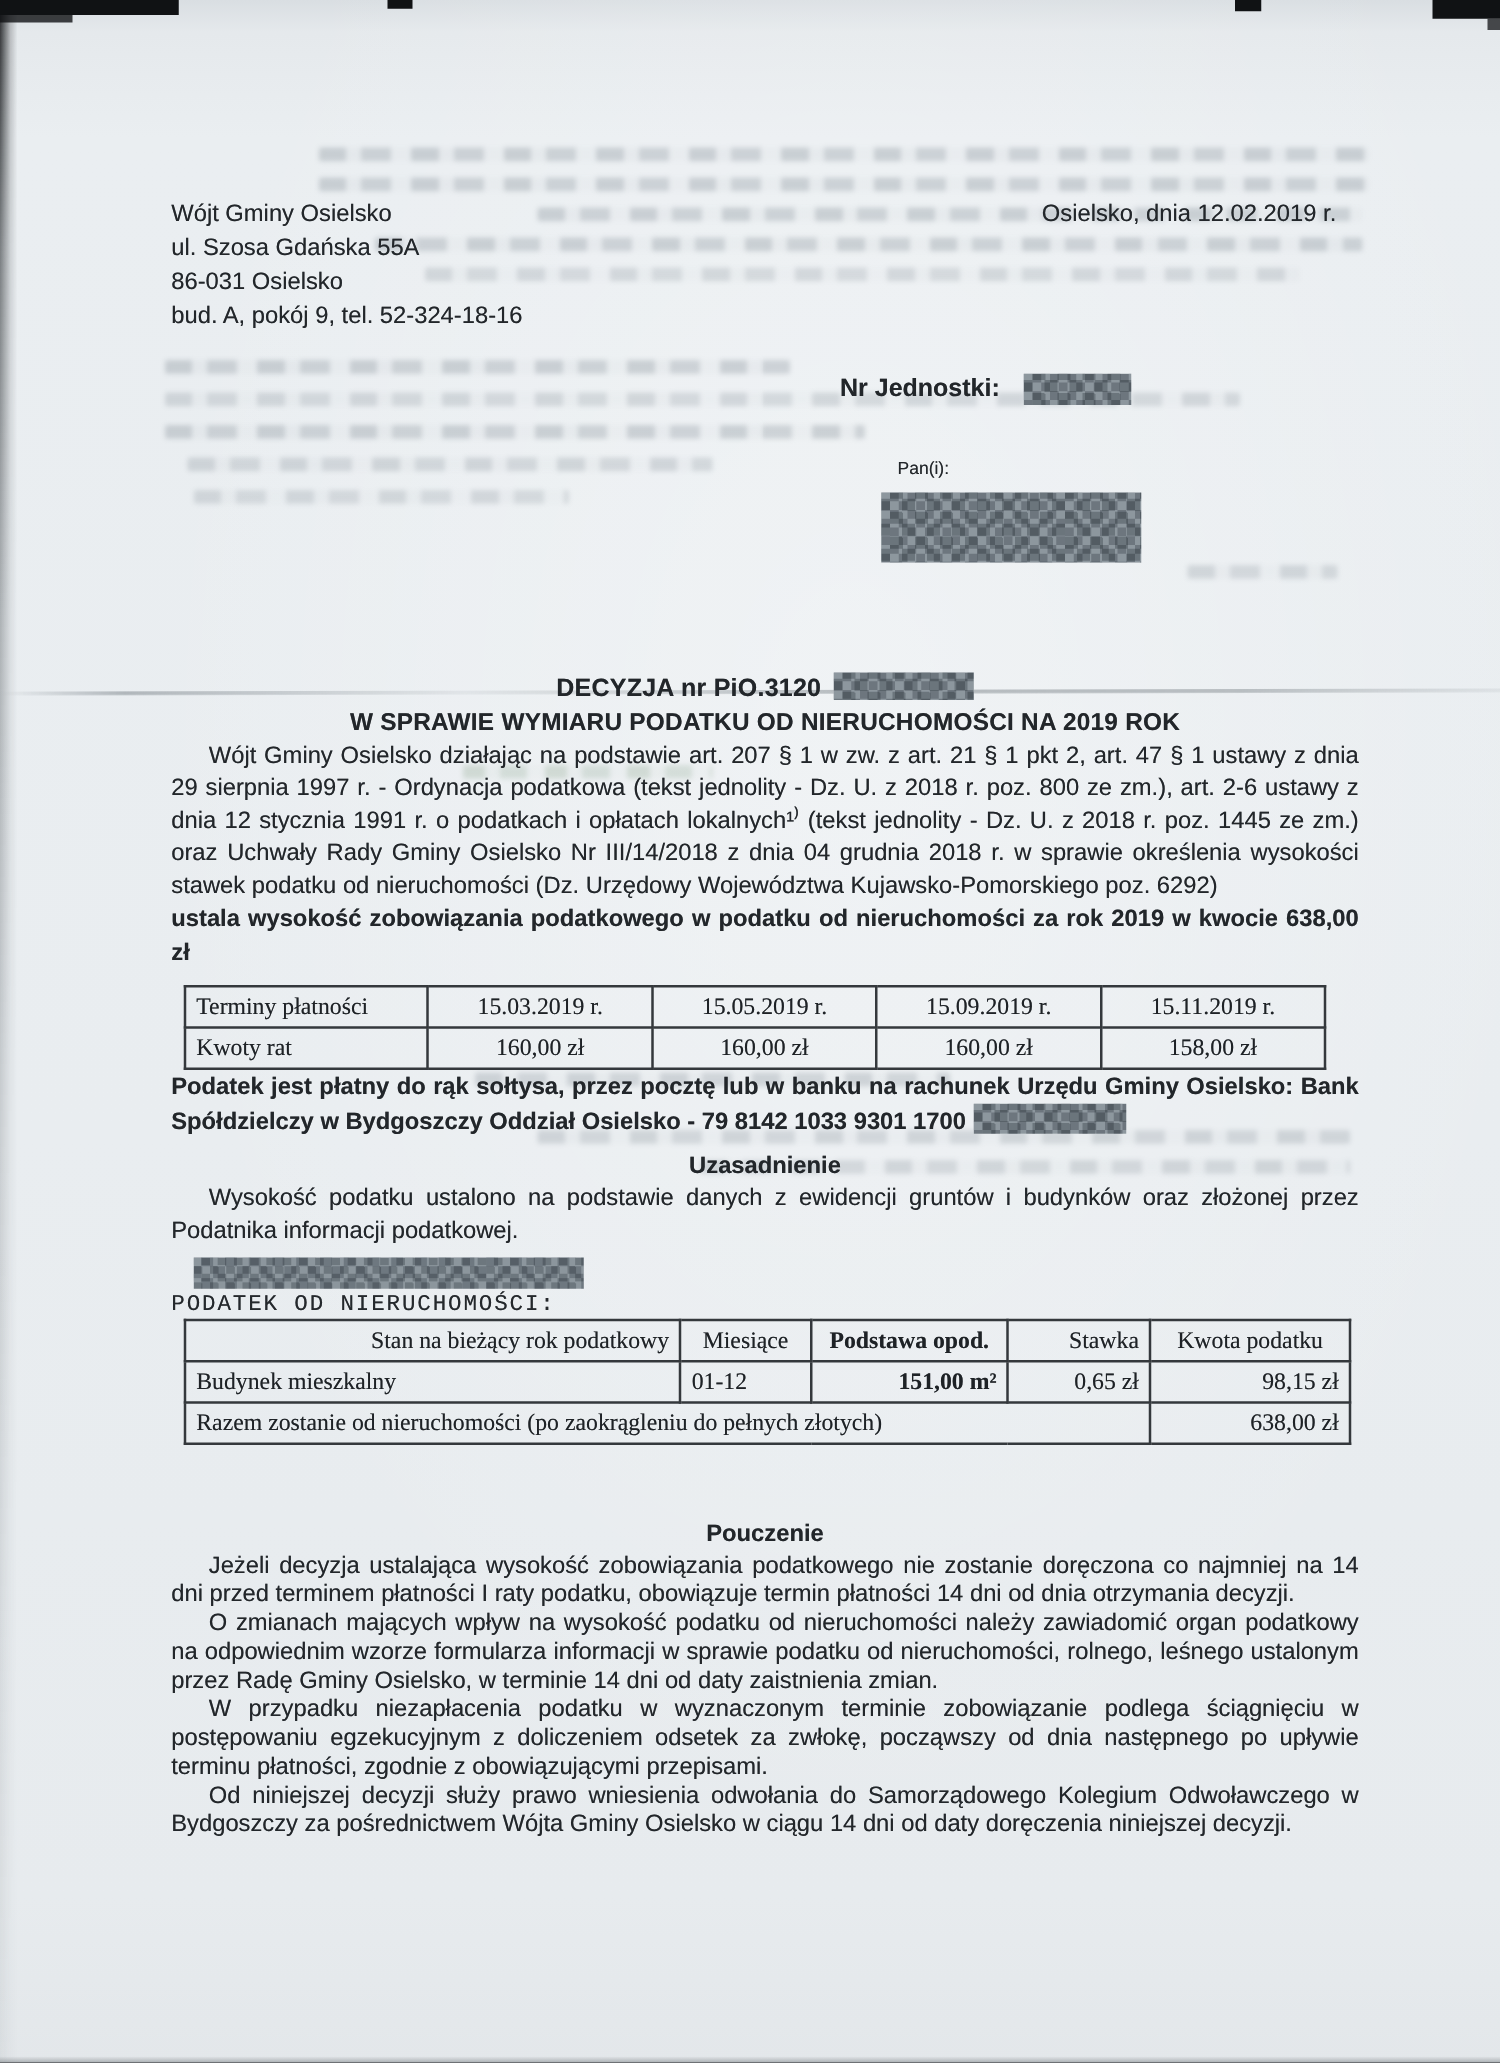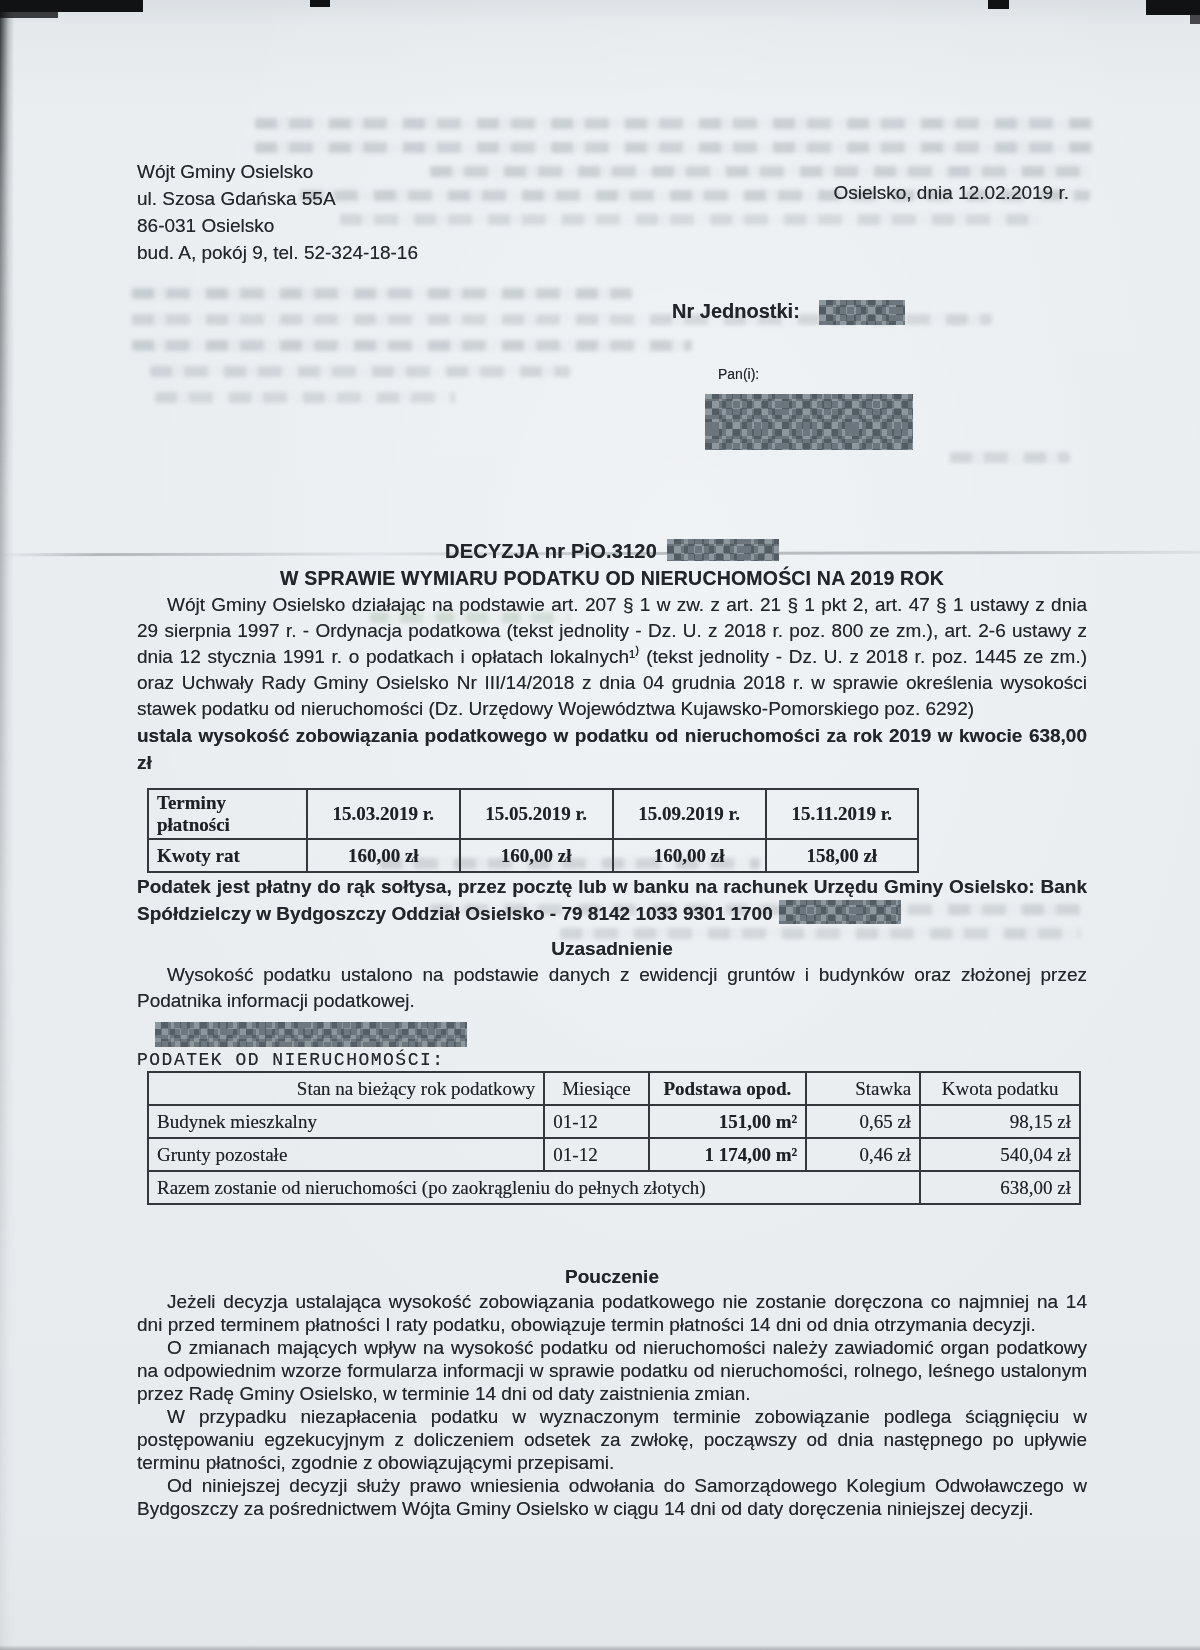--- a/index.html
+++ b/index.html
@@ -52,21 +52,21 @@
     filter:blur(0.4px);
   }
 
   
   .content { position:absolute; left:137px; top:0; width:950px;
     text-shadow:0 0 0.4px rgba(30,34,38,0.55); }
   .content p { margin:0; }
 
   .letterhead { margin-top:158px; height:108px; position:relative;
     font-size:19px; line-height:27px; }
-  .date { position:absolute; top:21px; right:18px; font-size:19px; }
+  .date { position:absolute; top:0; right:18px; font-size:19px; }
 
   .unit-row { margin:32px 0 0 535px; font-size:20px; font-weight:bold; line-height:27px; }
   .redact-unit { width:86px; height:25px; margin-left:14px; }
 
   .recipient-row { margin:36px 0 0 581px; font-size:14px; line-height:27px; }
   .redact-recipient { display:block; margin:6px 0 0 568px; width:208px; height:56px; }
 
   .title-block { margin-top:88px; text-align:center; font-weight:bold;
     font-size:20px; line-height:27px; letter-spacing:0.2px; }
   .redact-title { width:112px; height:22px; margin-left:10px; vertical-align:-3px; }
@@ -90,21 +90,21 @@
       repeating-conic-gradient(#9aa2a8 0% 25%, #c4cace 0% 50%) 6px 7px/19px 19px;
     background-blend-mode:multiply; filter:blur(0.5px); }
 
   .mono-label { margin-top:3px; font-family:"Liberation Mono", monospace;
     font-size:18px; letter-spacing:1.5px; color:#24282c; }
 
   table { border-collapse:collapse; font-family:"Liberation Serif", serif;
     font-size:19px; color:#1e2226; }
   td { border:2px solid #34383c; padding:2px 8px; height:27px; }
 
-  .t1 { margin:12px 0 0 10px; width:772px;font-weight:bold; }
+  .t1 { margin:12px 0 0 10px; width:914px; }
   .t1 .lbl { width:200px; text-align:left; }
   .t1 .val { text-align:center; width:178px; }
 
   .t2 { margin:1px 0 0 10px; width:934px; }
   .t2 .c1 { width:408px; text-align:left; }
   .t2 .c2 { width:88px; }
   .t2 .c3 { width:146px; text-align:right;font-weight:bold; }
   .t2 .c4 { width:100px; text-align:right; }
   .t2 .c5 { width:150px; text-align:right; }
   .t2 th { border:2px solid #34383c; font-weight:normal; padding:2px 8px; height:27px; }
@@ -221,27 +221,20 @@
           <th class="c5 h5">Kwota podatku</th>
         </tr>
         <tr>
           <td class="c1">Budynek mieszkalny</td>
           <td class="c2">01-12</td>
           <td class="c3">151,00 m²</td>
           <td class="c4">0,65 zł</td>
           <td class="c5">98,15 zł</td>
         </tr>
         <tr>
-          <td class="c1">Grunty pozostałe</td>
-          <td class="c2">01-12</td>
-          <td class="c3">1 174,00 m²</td>
-          <td class="c4">0,46 zł</td>
-          <td class="c5">540,04 zł</td>
-        </tr>
-        <tr>
           <td class="c1" colspan="4">Razem zostanie od nieruchomości (po zaokrągleniu do pełnych złotych)</td>
           <td class="c5">638,00 zł</td>
         </tr>
       </tbody>
     </table>
 
     <div class="center-head head-pouczenie">Pouczenie</div>
     <p class="pouczenie-par">Jeżeli decyzja ustalająca wysokość zobowiązania podatkowego nie zostanie doręczona co najmniej na 14 dni przed terminem płatności I raty podatku, obowiązuje termin płatności 14 dni od dnia otrzymania decyzji.</p>
     <p class="pouczenie-par">O zmianach mających wpływ na wysokość podatku od nieruchomości należy zawiadomić organ podatkowy na odpowiednim wzorze formularza informacji w sprawie podatku od nieruchomości, rolnego, leśnego ustalonym przez Radę Gminy Osielsko, w terminie 14 dni od daty zaistnienia zmian.</p>
     <p class="pouczenie-par">W przypadku niezapłacenia podatku w wyznaczonym terminie zobowiązanie podlega ściągnięciu w postępowaniu egzekucyjnym z doliczeniem odsetek za zwłokę, począwszy od dnia następnego po upływie terminu płatności, zgodnie z obowiązującymi przepisami.</p>

